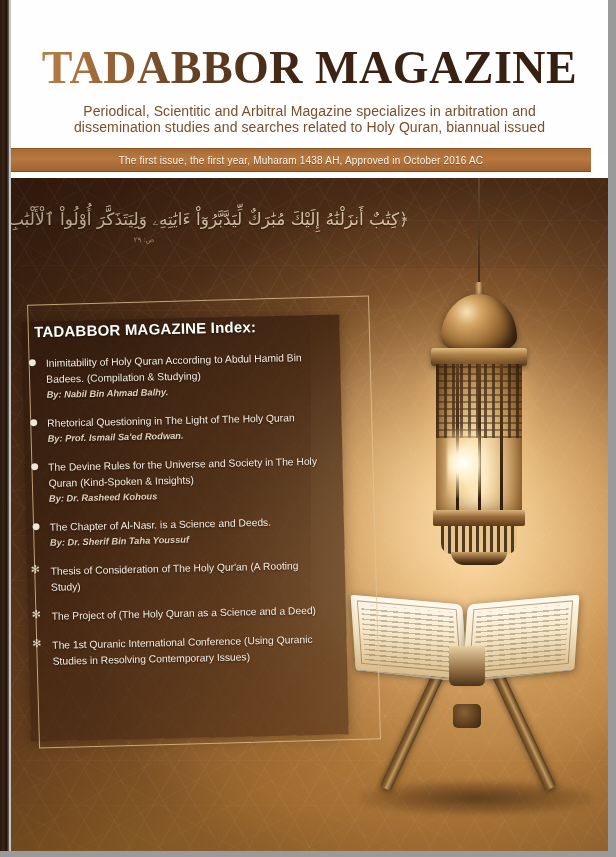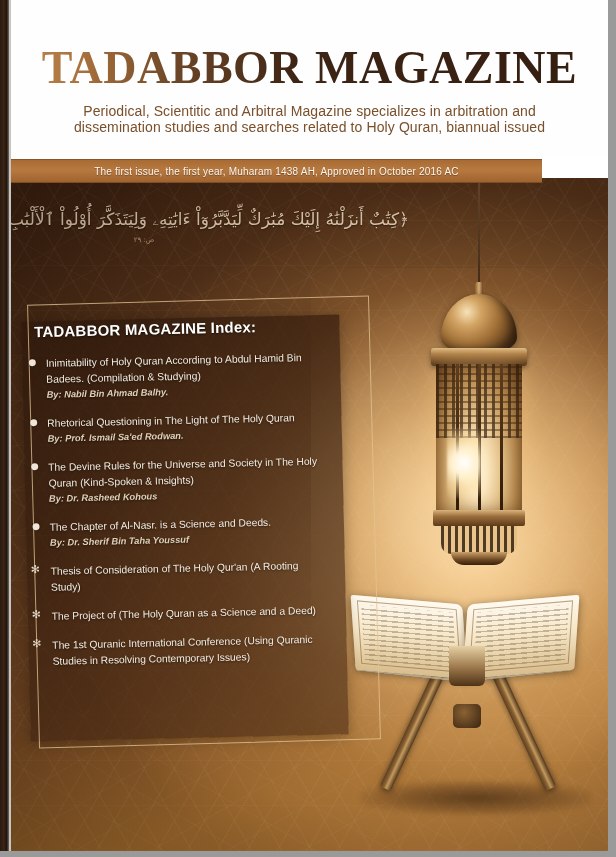--- a/index.html
+++ b/index.html
@@ -86,22 +86,22 @@
     font-size: 14px;
     line-height: 16px;
     color: #7a4f2a;
     letter-spacing: 0.1px;
   }
 
   
   .issue-banner {
     position: absolute;
     left: 11px;
-    top: 159px;
-    width: 531px;
+    top: 148px;
+    width: 580px;
     height: 22px;
     background: linear-gradient(180deg,#a86b34 0%, #b7793f 45%, #a06330 100%);
     border-top: 1px solid #8a5427;
     border-bottom: 1px solid #7e4c22;
     z-index: 20;
     display: flex;
     align-items: center;
     justify-content: center;
   }
   .issue-banner span {

